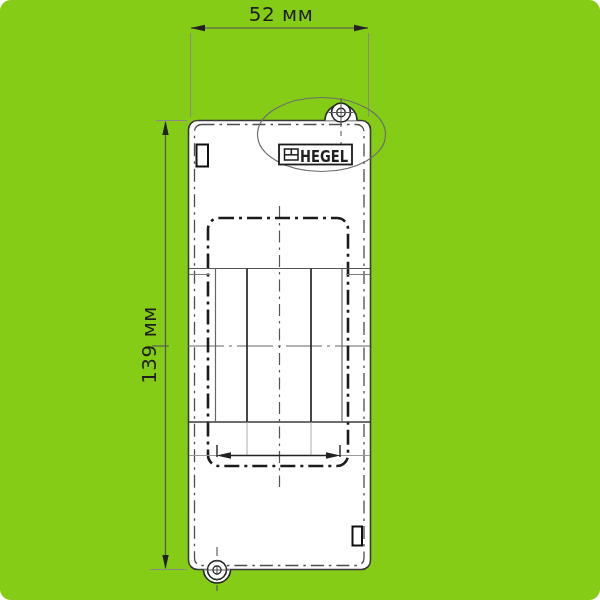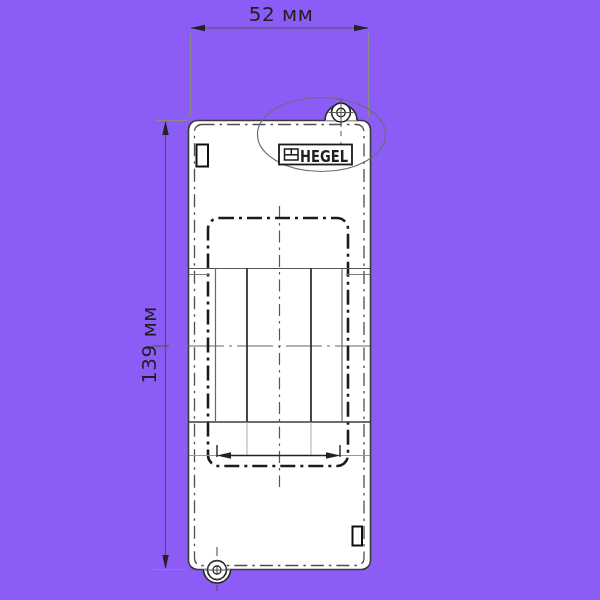--- a/index.html
+++ b/index.html
@@ -5,22 +5,23 @@
   html, body {
     margin: 0;
     padding: 0;
     background: #ffffff;
     font-family: "DejaVu Sans", "Liberation Sans", sans-serif;
   }
   .canvas {
     position: relative;
     width: 600px;
     height: 600px;
-    background: #8b5cf6;
+    background: #84cc16;
     overflow: hidden;
+    border-radius: 11px;
   }
   svg { display: block; }
   text {
     font-family: "DejaVu Sans", "Liberation Sans", sans-serif;
     fill: #1f1f1f;
   }
   .dim-text { font-size: 20px; letter-spacing: 0.5px; }
   .brand-text { font-size: 15.5px; font-weight: bold; }
 </style>
 </head>

